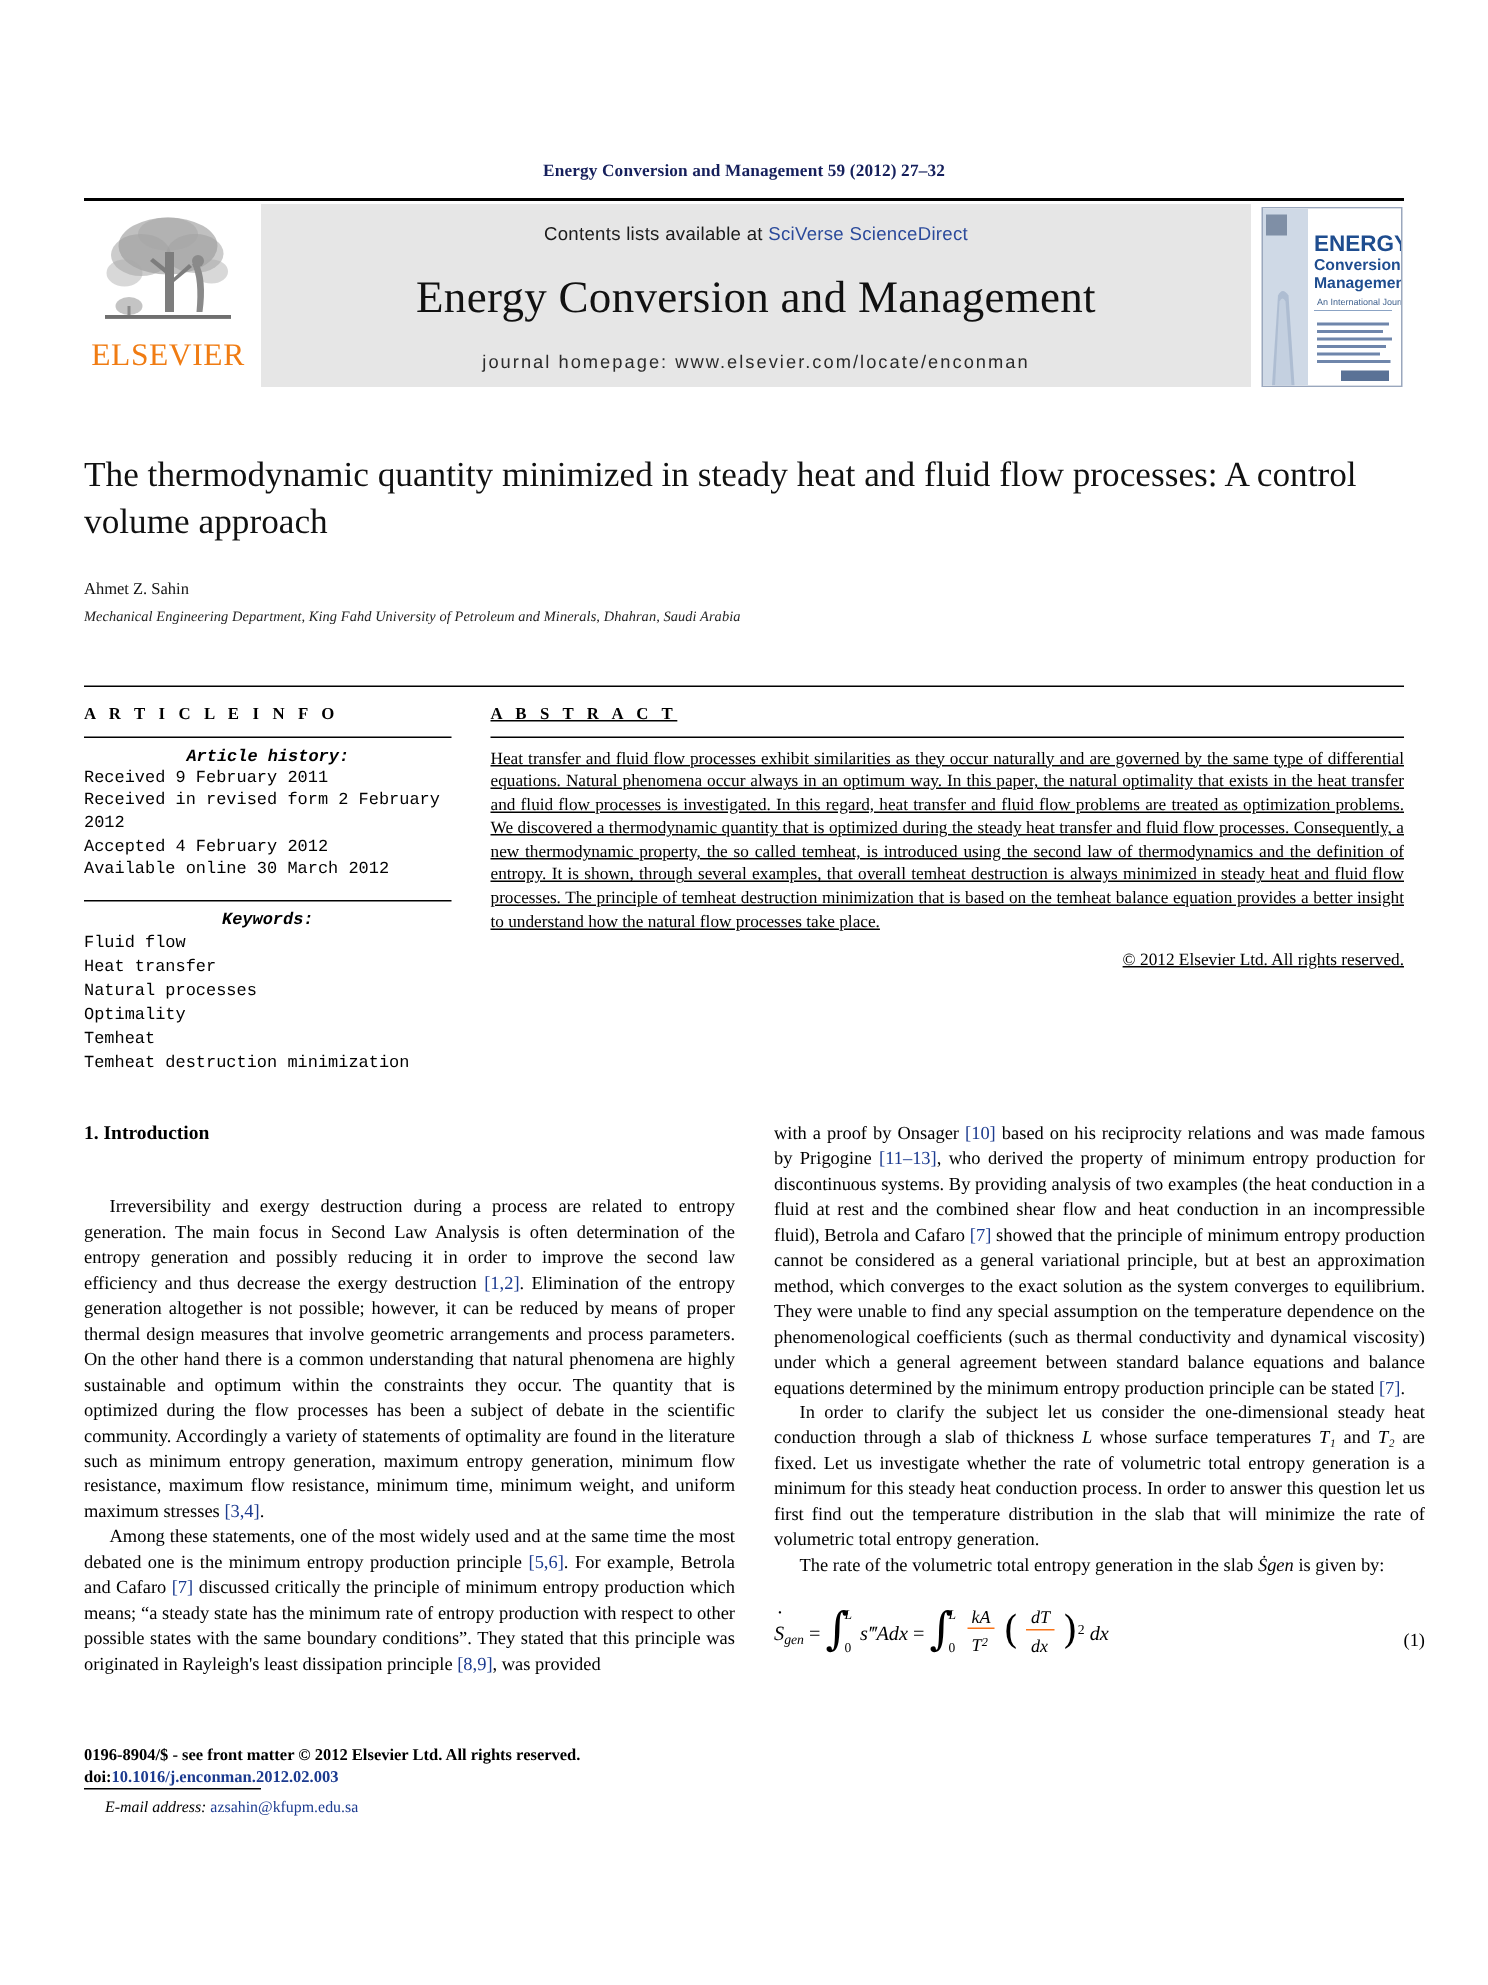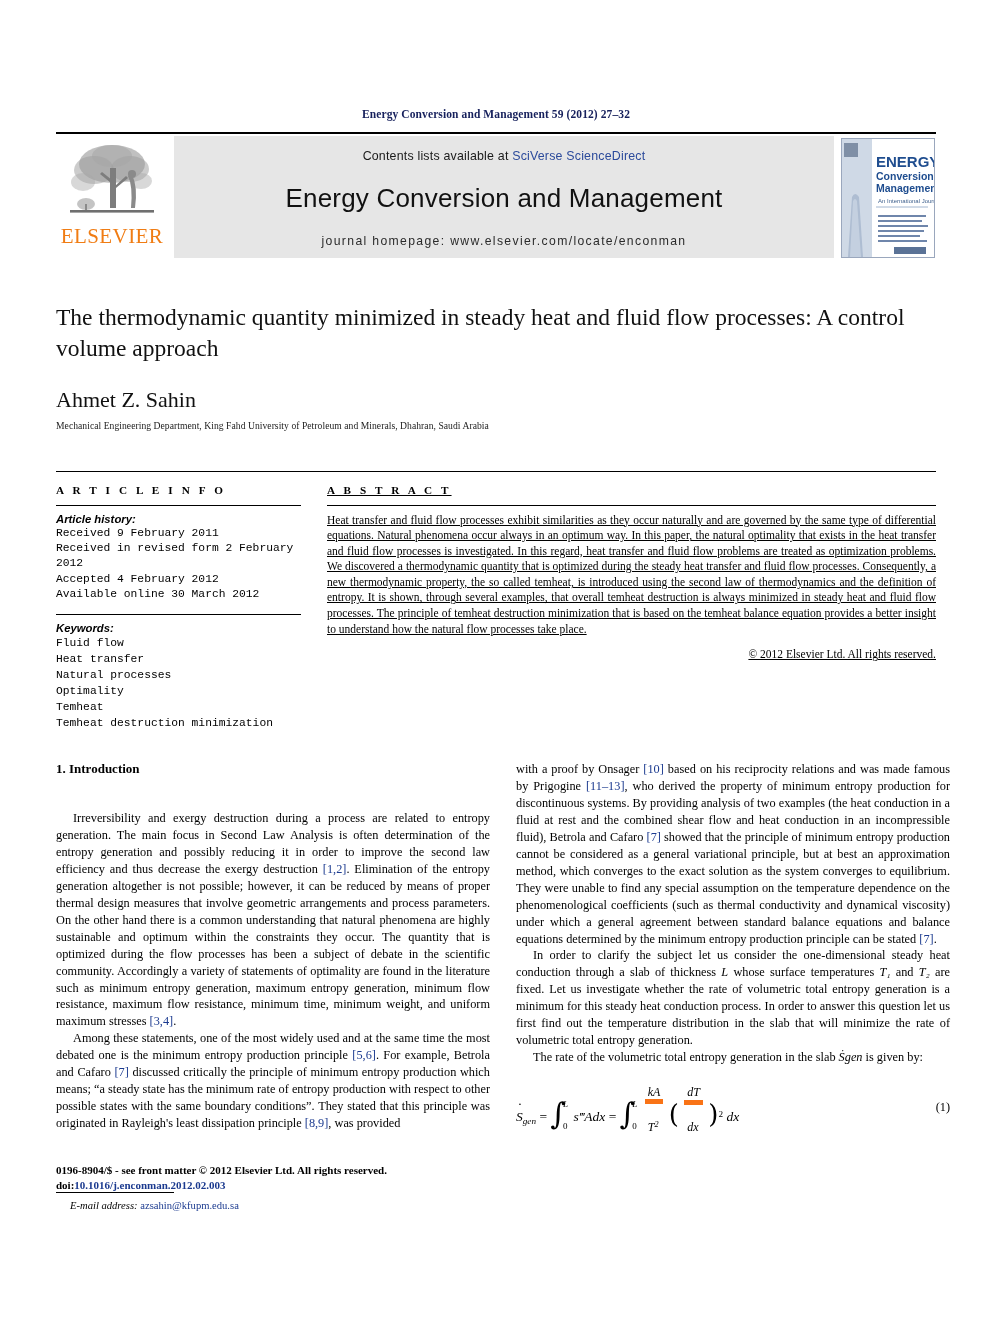--- a/index.html
+++ b/index.html
@@ -73,22 +73,22 @@
   .contents-line {
     font-family: "Liberation Sans", sans-serif;
     font-size: 12.4px;
     color: #1a1a1a;
     letter-spacing: .2px;
   }
   .contents-line .sd {
     color: #2b4a9b;
   }
   .journal-title {
-    font-family: Liberation Sans, sans-serif;
-    font-size: 26px;
+    font-family: Liberation Serif, serif;
+    font-size: 30px;
     color: #111;
     letter-spacing: .2px;
   }
   .homepage-line {
     font-family: "Liberation Sans", sans-serif;
     font-size: 12.2px;
     color: #2b2b2b;
     letter-spacing: 1.35px;
   }
   .cover-block {
@@ -108,26 +108,27 @@
   h1.article-title {
     font-family: "Liberation Serif", serif;
     font-size: 23.5px;
     font-weight: normal;
     line-height: 1.33;
     margin: 0 0 22px 0;
     color: #111;
   }
   .author {
     font-family: "Liberation Serif", serif;
-    font-size: 22px;
+    font-size: 11px;
     margin: 12px 0 7px 0;
     color: #111;
   }
   .affiliation {
     font-family: "Liberation Serif", serif;
+    font-style: italic;
     font-size: 9.6px;
     color: #222;
     margin: 0;
     letter-spacing: .05px;
   }
 
   
   .info-abstract {
     margin: 40px 56px 0 56px;
     display: flex;
@@ -140,25 +141,26 @@
   .sec-head {
     font-family: "Liberation Serif", serif;
     font-weight: bold;
     font-size: 11.2px;
     letter-spacing: 3.1px;
     margin: 0 0 9px 0;
   }
   .rule { border-top: 1px solid #000; margin: 0 0 7px 0; }
   .rule-thin { border-top: 1px solid #000; margin: 12px 0 7px 0; }
   .hist-label, .kw-label {
-    font-family: Liberation Sans, sans-serif;
+    font-family: Liberation Mono, monospace;
     font-style: italic;
     font-weight: bold;
     font-size: 11.3px;
     margin: 0 0 1px 0;
+    text-align: center;
   }
   .hist-line, .kw-line {
     font-family: Liberation Mono, monospace;
     font-size: 11.3px;
     line-height: 1.36;
     margin: 0;
   }
   .kw-line { line-height: 1.42; }
   .abstract-body {
     font-family: "Liberation Serif", serif;
@@ -262,21 +264,21 @@
   }
   .frac {
     display: inline-block;
     vertical-align: middle;
     text-align: left;
     font-size: 12px;
     line-height: 1.12;
     margin: 0 2px;
   }
   .frac .num { display: block; padding: 0 3px; }
-  .frac .den { display: block; border-top: 5px solid #f97316; padding: 16px 3px; }
+  .frac .den { display: block; border-top: 1px solid #f97316; padding: 4px 3px; }
   .paren-big {
     font-size: 26px;
     line-height: 0;
     position: relative;
     top: 2px;
     font-family: "DejaVu Serif", serif;
   }
   .dot-over { position: relative; }
   .dot-over::before {
     content: "˙";

